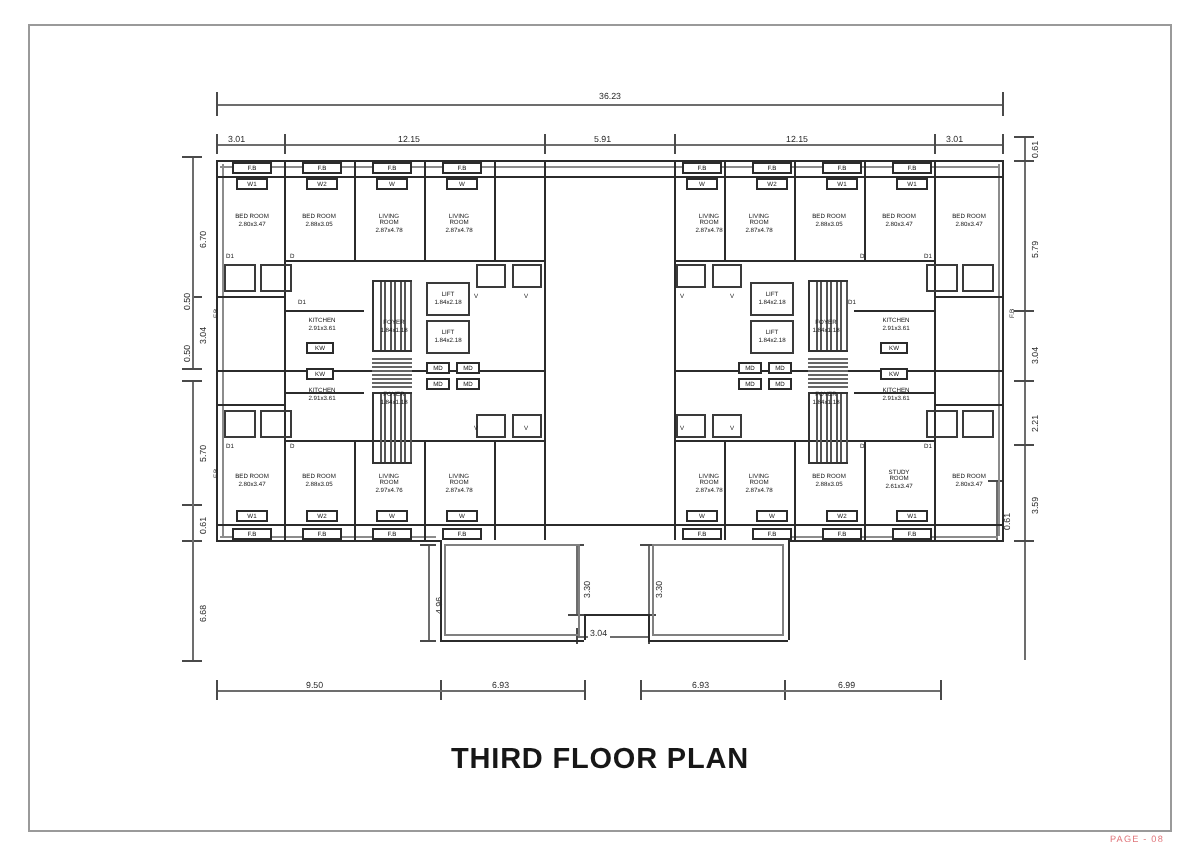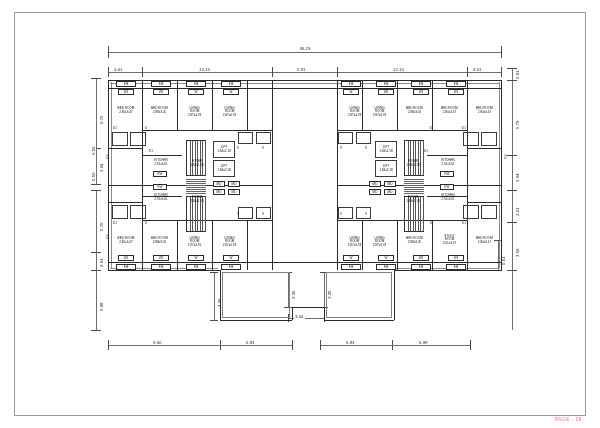--- a/index.html
+++ b/index.html
@@ -481,14 +481,15 @@
       <i style="top:8px"></i>
     <i style="top:10px"></i>
       <i style="top:12px"></i>
       <i style="top:14px"></i>
       <i style="top:16px"></i>
   </div>
 
   <div class="boxl" style="left:222px;top:272px;width:68px;height:46px;"></div>
   <div class="boxl" style="left:326px;top:272px;width:66px;height:46px;"></div>
 
+  <div id="title">THIRD FLOOR PLAN</div>
   <div id="pagelbl">PAGE - 08</div>
 </div>
 
 </body></html>

